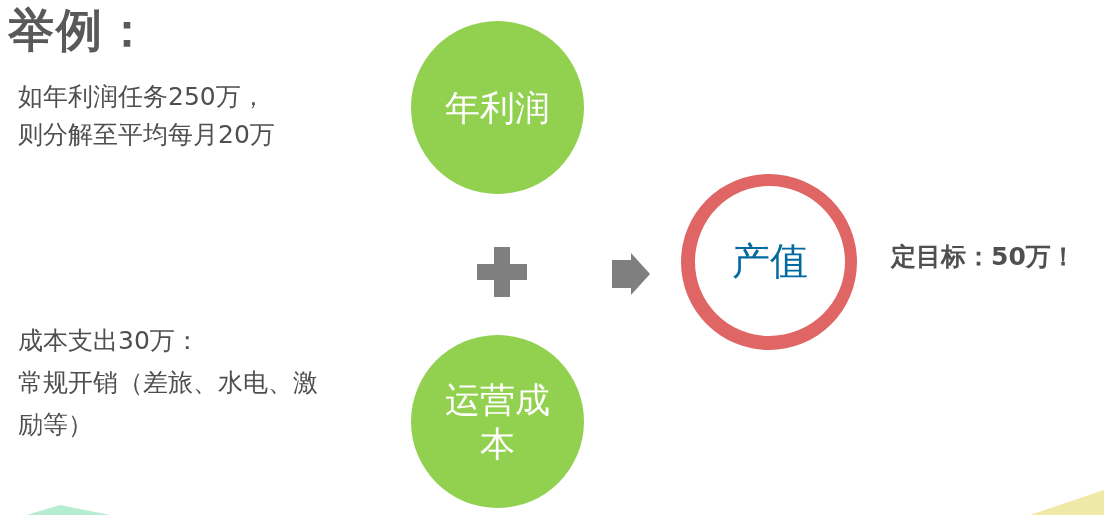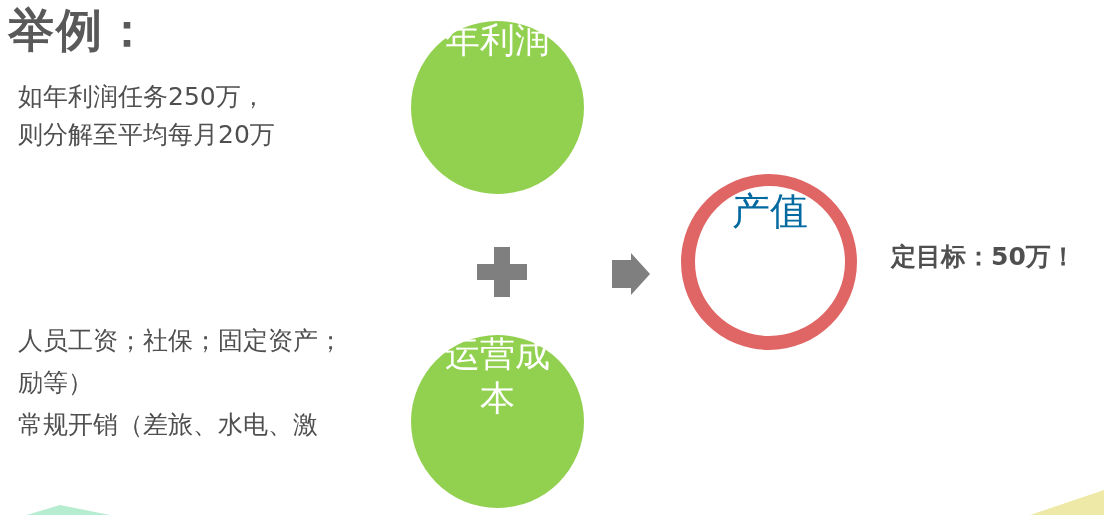--- a/index.html
+++ b/index.html
@@ -16,21 +16,21 @@
   }
   .text-block {
     position: absolute; font-weight: normal; color: #4f4f4f; font-size: 25px;
     line-height: 38px;
   }
   .text-block div { white-space: nowrap; }
   #example-text { left: 18px; top: 78px; }
   #cost-text { left: 18px; top: 320px; line-height: 42px; }
   .circle {
     position: absolute; border-radius: 50%;
-    display: flex; align-items: flex-start; justify-content: center; text-align: center; font-family: Liberation Mono, monospace;
+    display: flex; align-items: center; justify-content: center; text-align: center;
   }
   .green { background: #92d050; color: #ffffff; font-size: 35px; line-height: 44px; }
   #profit-circle { left: 411px; top: 21px; width: 173px; height: 173px; }
   #cost-circle { left: 411px; top: 335px; width: 173px; height: 173px; }
   #output-circle {
     left: 681px; top: 174px; width: 176px; height: 176px;
     box-sizing: border-box; border: 12px solid #e06666;
     border-left-width: 14px; border-bottom-width: 14px;
     color: #0369a1; font-size: 38px;
   }
@@ -63,23 +63,23 @@
 <body>
 
 <div class="title">举例：</div>
 
 <div class="text-block" id="example-text">
   <div>如年利润任务250万，</div>
   <div>则分解至平均每月20万</div>
 </div>
 
 <div class="text-block" id="cost-text">
-  <div>人员工资；社保；固定资产；</div>
+  <div>成本支出30万：</div>
+  <div>常规开销（差旅、水电、激</div>
   <div>励等）</div>
-  <div>常规开销（差旅、水电、激</div>
 </div>
 
 <div class="circle green" id="profit-circle">
   <div>
     <div>年利润</div>
   </div>
 </div>
 
 <div class="plus"></div>
 

